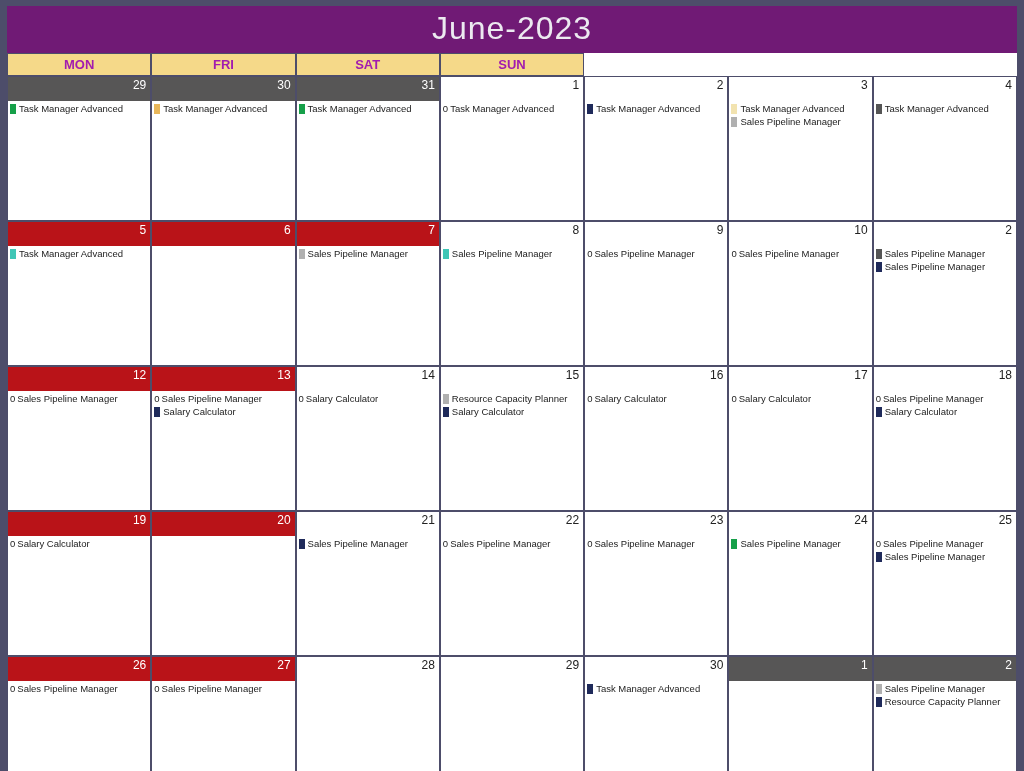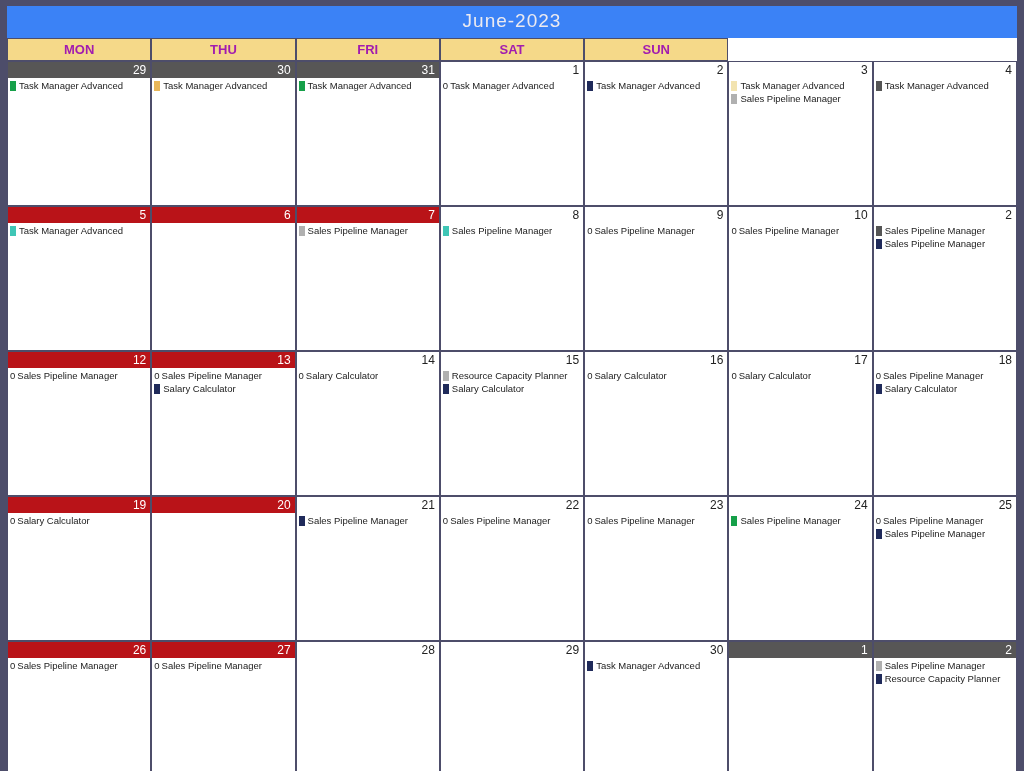--- a/index.html
+++ b/index.html
@@ -9,24 +9,24 @@
     width: 1024px;
     height: 771px;
     overflow: hidden;
   }
   .calendar {
     width: 1010px;
     margin: 6px auto 0 auto;
     background: #fff;
   }
   .title {
-    background: #3b82f6;
+    background: #701a75;
     color: #eceaf0;
     text-align: center;
-    font-size: 19px;
+    font-size: 32px;
     font-weight: 400;
     padding: 4px 0 6px 0;
     letter-spacing: 1px;
   }
   .weekdays {
     display: grid;
     grid-template-columns: repeat(7, 1fr);
     background: #fff;
   }
   .weekday {
@@ -43,21 +43,21 @@
     grid-template-columns: repeat(7, 1fr);
     grid-auto-rows: 145px;
   }
   .cell {
     border: 1px solid #4d4d6a;
     background: #fff;
     position: relative;
     overflow: hidden;
   }
   .daybar {
-    height: 16px;
+    height: 24px;
     text-align: right;
     font-size: 12px;
     font-weight: 500;
     padding: 1px 4px 0 0;
     color: #fff;
   }
   .daybar.gray  { background: #575656; }
   .daybar.red   { background: #b91318; }
   .daybar.white { background: #fff; color: #222; }
   .events { padding: 2px 2px 0 2px; }
@@ -89,21 +89,20 @@
   .dot.teal    { background: #3fc6b6; }
   .dot.none    { background: transparent; width:0; margin-right:0; }
 </style>
 </head>
 <body>
 
 <div class="calendar">
   <div class="title">June-2023</div>
   <div class="weekdays" id="weekday-row">
       <div class="weekday">MON</div>
-      <div class="weekday">THU</div>
       <div class="weekday">FRI</div>
       <div class="weekday">SAT</div>
       <div class="weekday">SUN</div>
     </div>
   <div class="grid" id="grid">
       <div class="cell">
         <div class="daybar gray">29</div>
         <div class="events">
           <div class="ev">
             <span class="dot green"></span>

